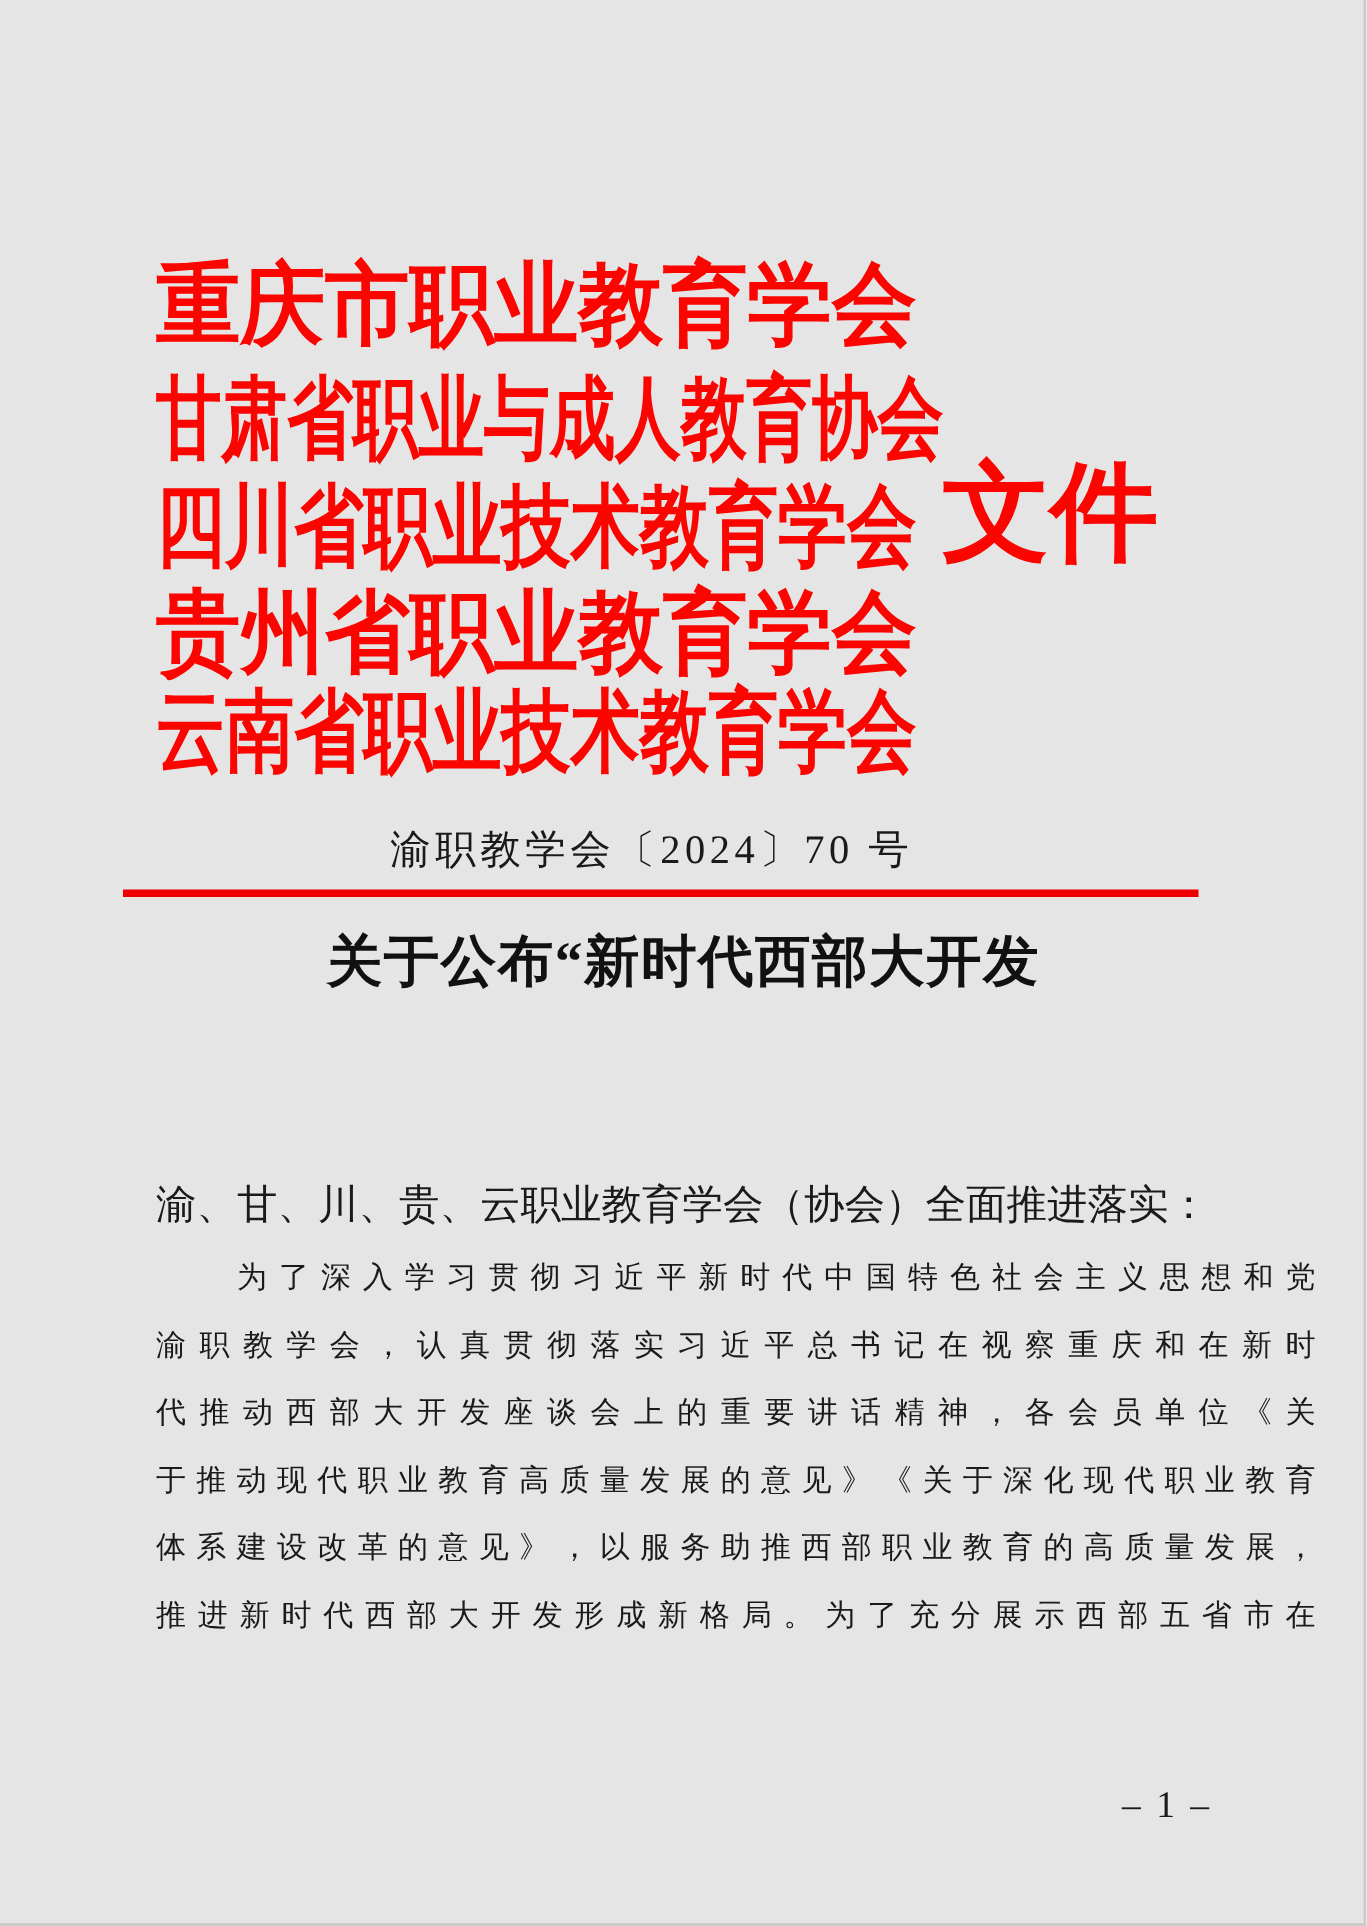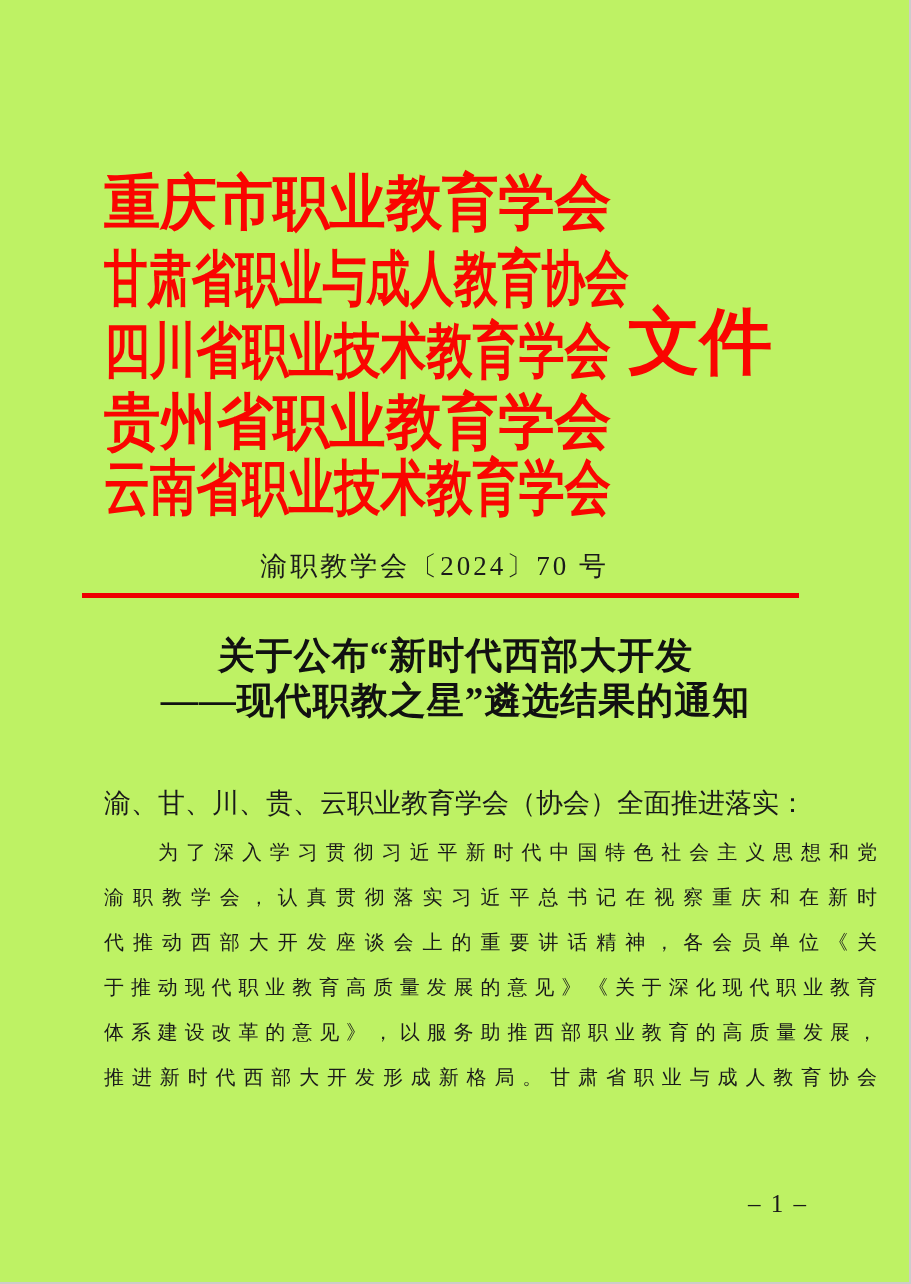--- a/index.html
+++ b/index.html
@@ -3,21 +3,21 @@
 <meta charset="utf-8">
 <style>
   * { margin: 0; padding: 0; box-sizing: border-box; }
   html, body { background: #ffffff; }
   body { font-family: "Liberation Serif", serif; }
 
   .page {
     position: relative;
     width: 911px;
     height: 1284px;
-    background: #bef264;
+    background: #e5e5e5;
     border-right: 2px solid #cccccc;
     border-bottom: 2px solid #cccccc;
     overflow: hidden;
   }
 
   
   .org-line {
     position: absolute;
     left: 104px;
     font-family: "Liberation Serif", serif;
@@ -66,21 +66,21 @@
     top: 593px;
     width: 717px;
     height: 5px;
     background: #ee0000;
   }
 
   
   .notice-title {
     position: absolute;
     left: 0;
-    top: 633px;
+    top: 619px;
     width: 911px;
     text-align: center;
     font-weight: bold;
     color: #111111;
   }
   .notice-title .t-line {
     font-size: 37px;
     line-height: 45px;
     letter-spacing: 1px;
     white-space: nowrap;
@@ -137,29 +137,28 @@
     <div class="org-line org-line-5">云南省职业技术教育学会</div>
     <div class="doc-type">文件</div>
   </div>
 
   <div class="doc-number">渝职教学会〔2024〕70 号</div>
 
   <div class="red-rule"></div>
 
   <div class="notice-title">
     <div class="t-line">关于公布“新时代西部大开发</div>
-    <div class="t-line">——现代职教之星”遴选结果的通知</div>
   </div>
 
   <div class="salutation">渝、甘、川、贵、云职业教育学会（协会）全面推进落实：</div>
 
   <div class="body-block">
     <div class="body-line indent">为了深入学习贯彻习近平新时代中国特色社会主义思想和党</div>
     <div class="body-line">渝职教学会，认真贯彻落实习近平总书记在视察重庆和在新时</div>
     <div class="body-line">代推动西部大开发座谈会上的重要讲话精神，各会员单位《关</div>
     <div class="body-line">于推动现代职业教育高质量发展的意见》《关于深化现代职业教育</div>
     <div class="body-line">体系建设改革的意见》，以服务助推西部职业教育的高质量发展，</div>
-    <div class="body-line">推进新时代西部大开发形成新格局。甘肃省职业与成人教育协会</div>
+    <div class="body-line">推进新时代西部大开发形成新格局。为了充分展示西部五省市在</div>
   </div>
 
   <div class="page-number">– 1 –</div>
 
 </div>
 
 </body></html>

